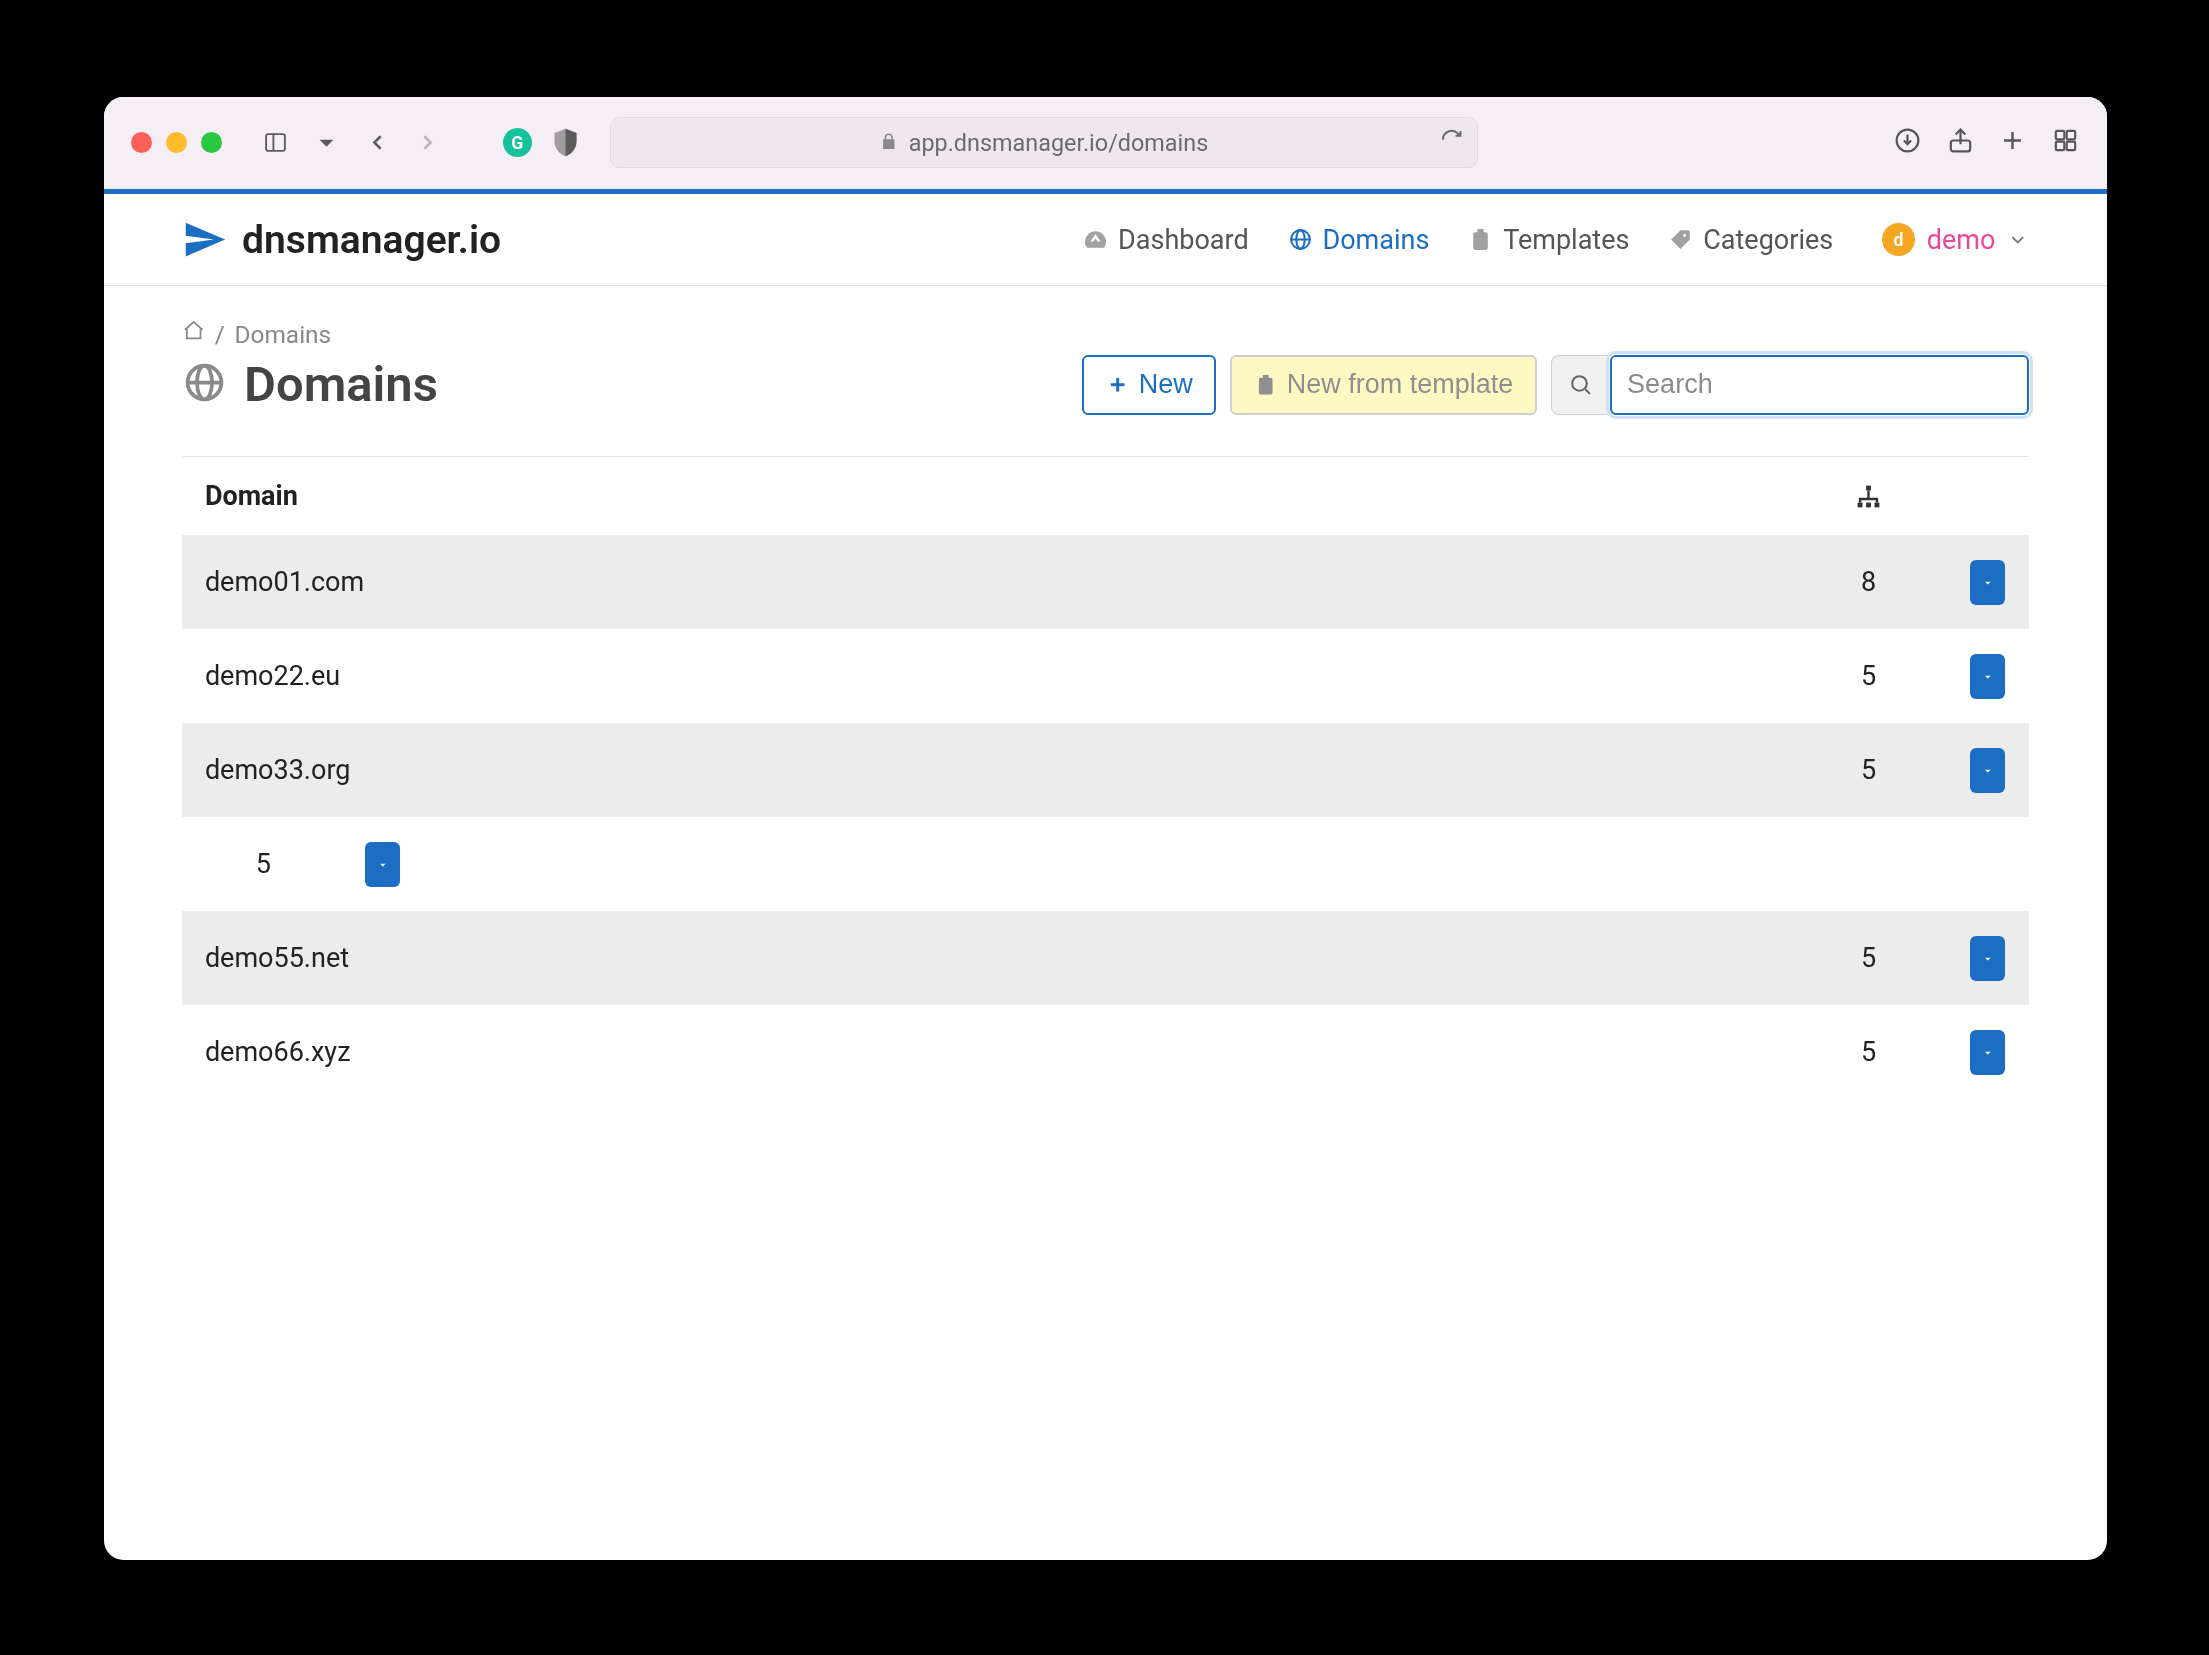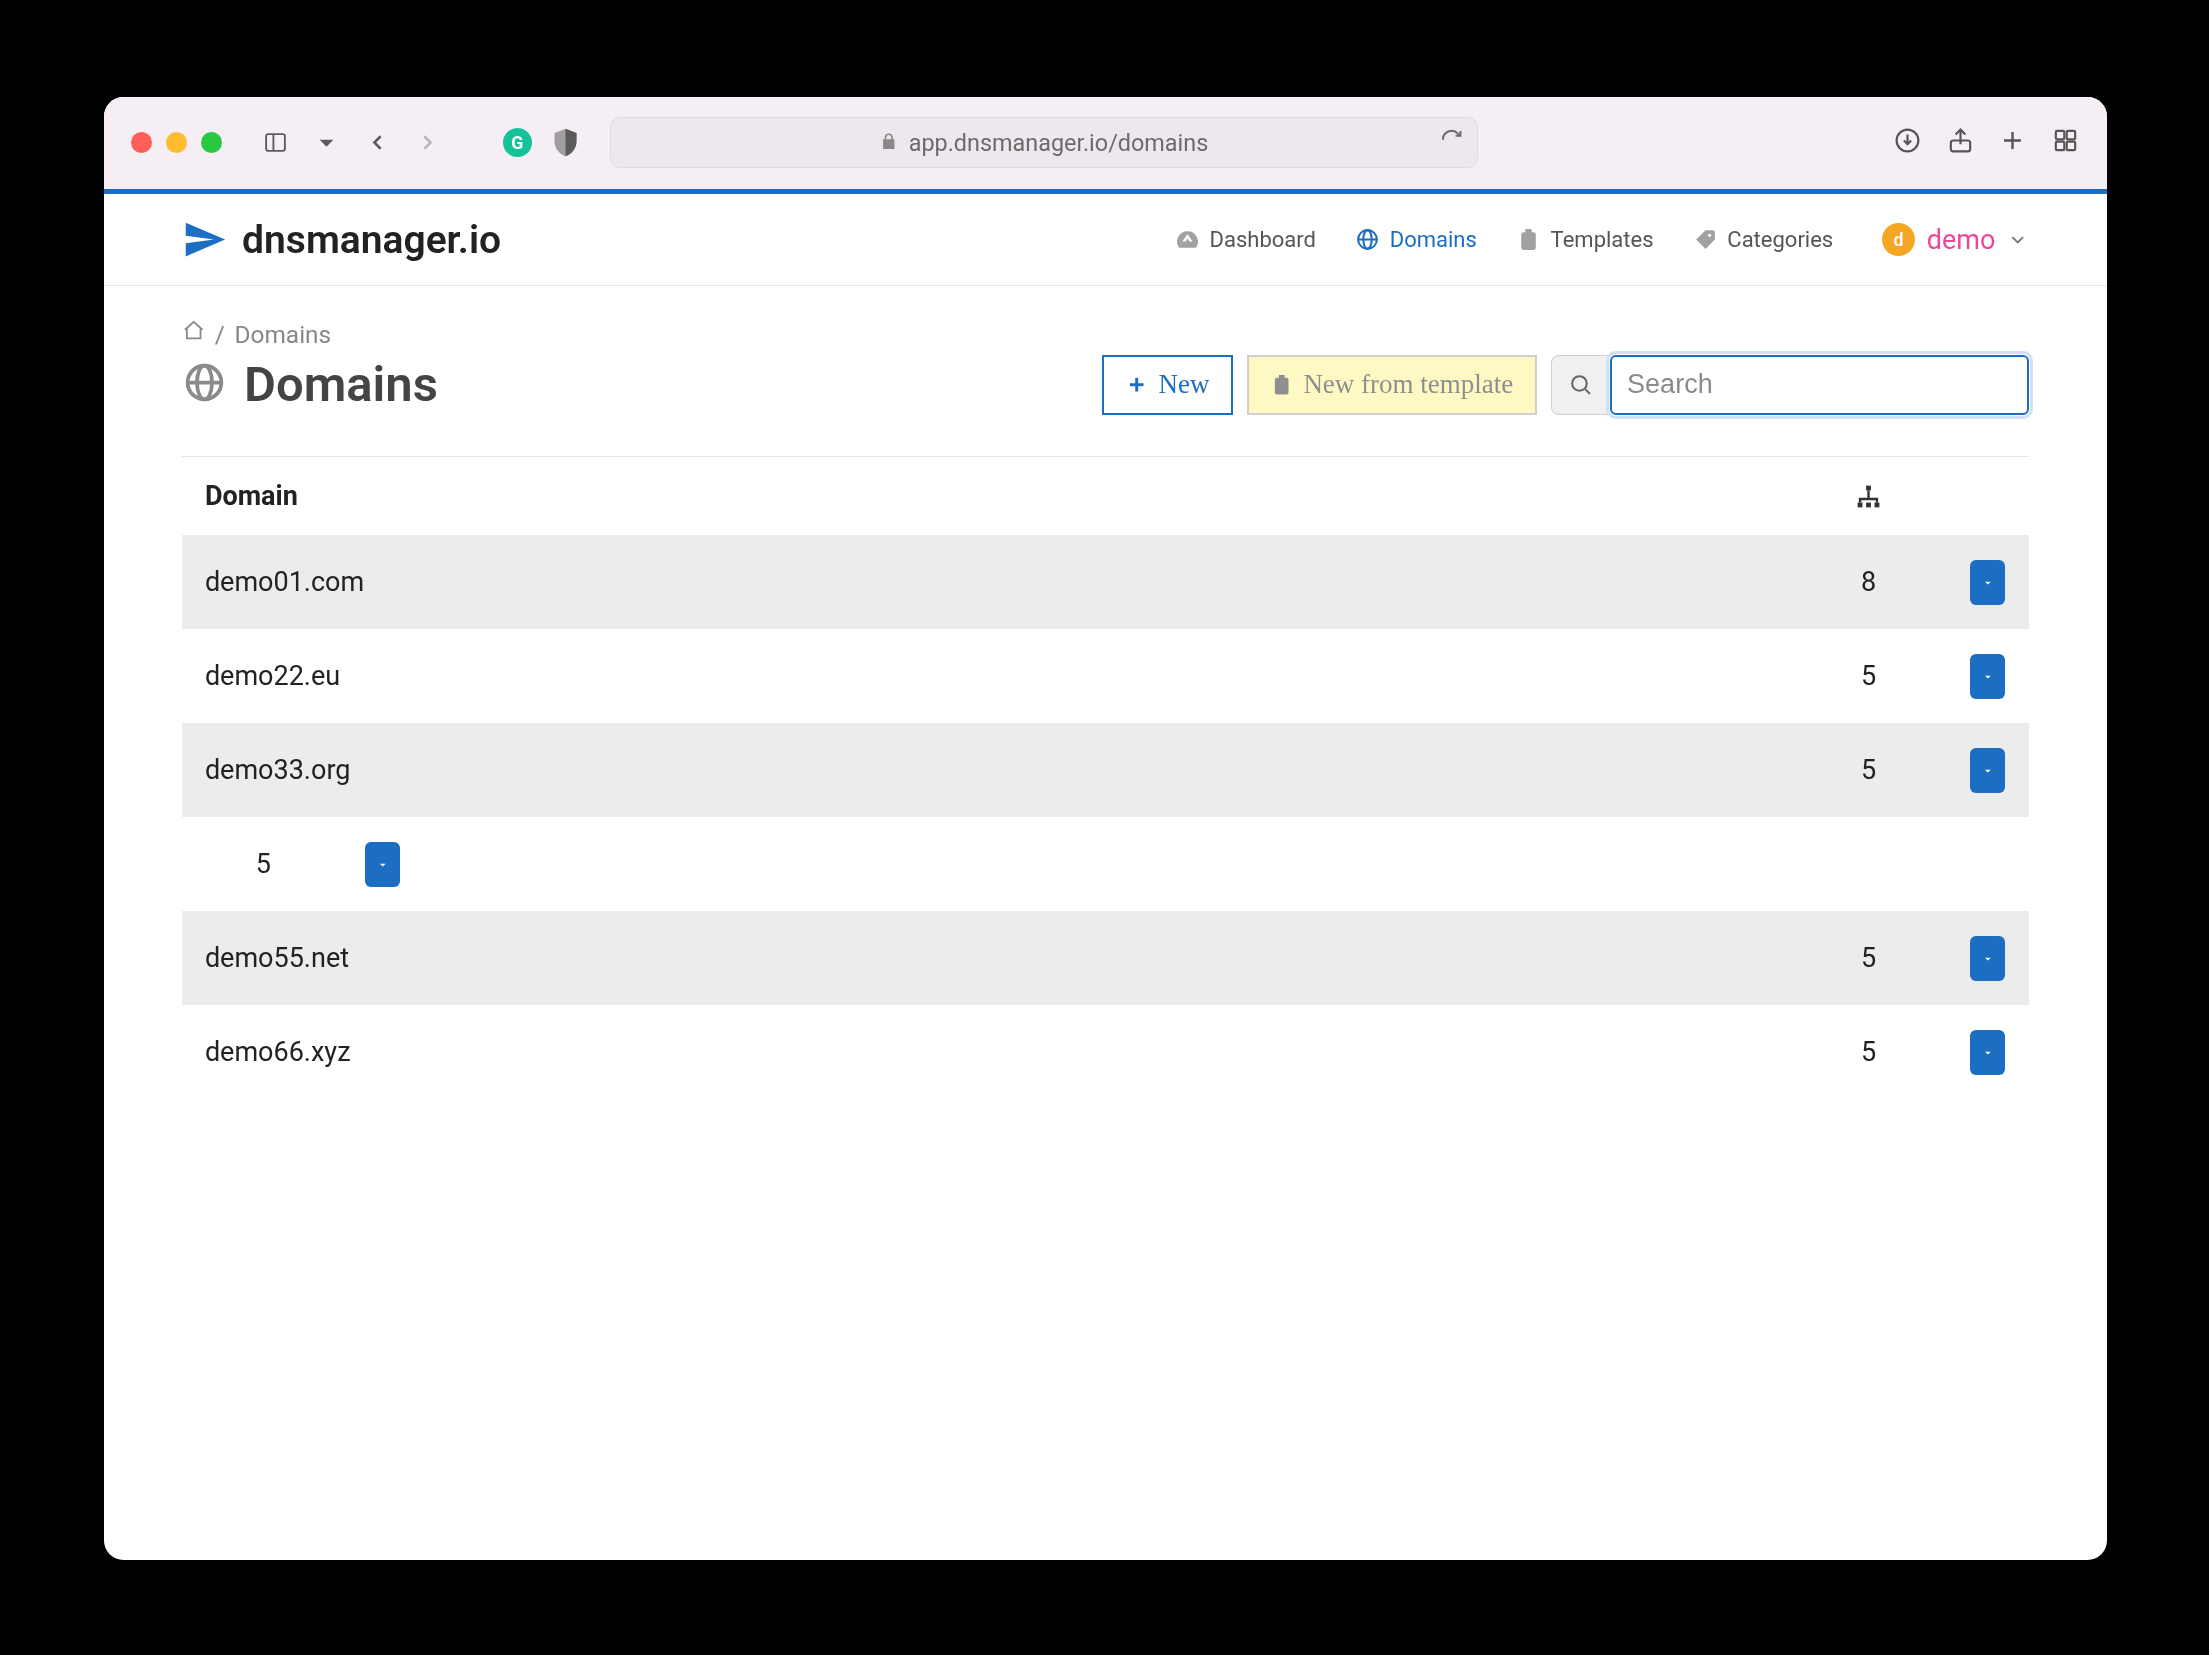--- a/index.html
+++ b/index.html
@@ -72,42 +72,42 @@
     height: 92px;
     border-bottom:1px solid #e5e5e5;
     display:flex;
     align-items:center;
     padding: 0 78px 0 78px;
   }
   .brand { display:flex; align-items:center; gap:15.6px; }
   .brand svg { width:45px; height:45px; color:#1b6ec2; }
   .brand-text { font-size: 39px; font-weight:600; color:#222; }
   .navlinks { margin-left:auto; display:flex; align-items:center; gap:39px; }
-  .navlink { display:flex; align-items:center; gap:9.8px; font-size:22px; color:#555; cursor:pointer; }
+  .navlink { display:flex; align-items:center; gap:9.8px; font-size:27px; color:#555; cursor:pointer; }
   .navlink.active { color:#1b6ec2; }
   .navlink svg { width:25px; height:25px; }
   .navlink.active svg { color:#1b6ec2; }
   .user { display:flex; align-items:center; gap:11.7px; margin-left:9.8px; cursor:pointer;}
   .avatar { width:33px;height:33px;border-radius:50%;background:#f5a623;color:#fff;display:flex;align-items:center;justify-content:center; font-size:17.6px;font-weight:600;}
   .user-name { font-size:27px;color:#ec4899; }
   .user svg { width:21.5px; height:21.5px; color:#777; }
 
   
   .content { padding: 33px 78px 0 78px; }
   .breadcrumb { display:flex; align-items:center; gap:9.8px; color:#888; font-size:24.4px; }
   .breadcrumb svg { width:23.4px;height:23.4px;color:#888; }
   .page-row { display:flex; align-items:center; margin-top:5.9px; }
   .page-title-wrap { display:flex; align-items:center; gap:17.6px; }
   .page-title-wrap .globe { color:#8a8a8a; }
   .page-title-wrap .globe svg{ width:45px;height:45px;}
   .page-title { font-size:49px; font-weight:600; color:#444; }
   .actions { margin-left:auto; display:flex; align-items:center; gap:13.7px; }
   .btn {
-    height:60px; border-radius:0; display:flex;align-items:center;gap:9.8px;
-    padding:0 21.5px; font-size:27px; cursor:pointer; background:#fff;font-family:Liberation Serif, serif;
+    height:60px; border-radius:6px; display:flex;align-items:center;gap:9.8px;
+    padding:0 21.5px; font-size:27px; cursor:pointer; background:#fff;
   }
   .btn-primary-outline { border:2px solid #1b6ec2; color:#1b6ec2; }
   .btn-disabled { border:2px solid #cfcfcf; color:#8f8f8f; background:#fef9c3; cursor:default;}
   .btn svg { width:23.4px;height:23.4px; }
   .search-wrap { display:flex; align-items:center; gap:0; }
   .search-icon-box {
     width:59px;height:60px;border:1px solid #cfcfcf;border-right:none;border-radius:7.8px 0 0 7.8px;
     display:flex;align-items:center;justify-content:center;background:#f0f0f0;color:#666;
   }
   .search-input {

